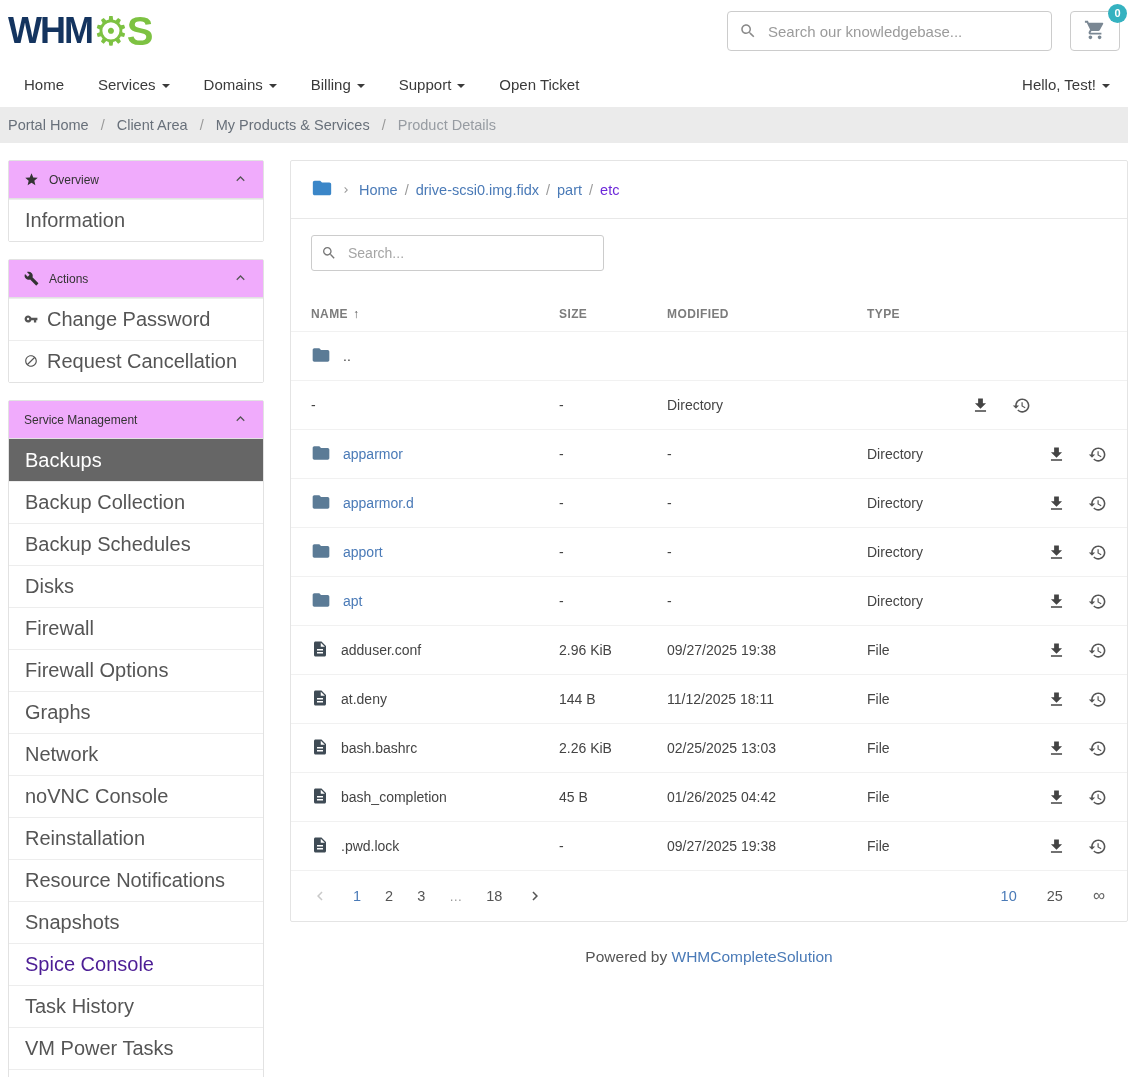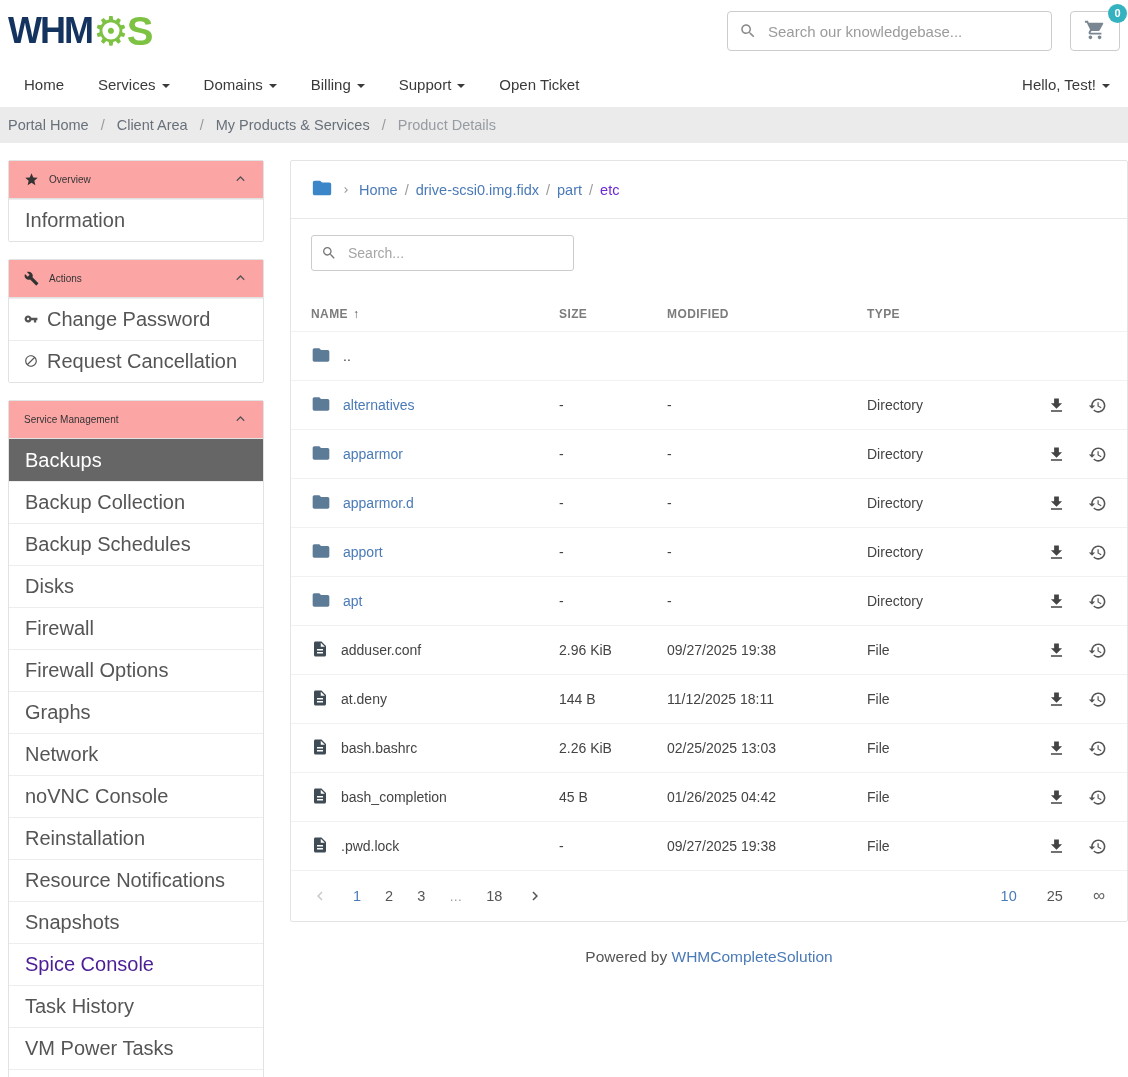--- a/index.html
+++ b/index.html
@@ -64,22 +64,22 @@
   .crumbbar .crumb.current { color: #979ca2; cursor: default; }
 
   
   .content { display: flex; padding: 17px 0 0 8px; align-items: flex-start; }
   .sidebar { width: 256px; flex-shrink: 0; margin-right: 26px; }
   .main-col { flex: 1; min-width: 0; }
 
   
   .panel { border: 1px solid #e2e2e2; border-radius: 2px; margin-bottom: 17px; background: #fff; }
   .panel-header {
-    background: #fca5a5; padding: 11px 15px; display: flex; align-items: center;
-    font-size: 10px; color: #333; border-bottom: 1px solid #e2e2e2; cursor: pointer;
+    background: #f0abfc; padding: 11px 15px; display: flex; align-items: center;
+    font-size: 12px; color: #333; border-bottom: 1px solid #e2e2e2; cursor: pointer;
   }
   .panel-header .ph-icon { display: flex; margin-right: 10px; }
   .panel-header .chev { margin-left: auto; display: flex; }
   .side-item {
     padding: 9px 15px 9px 16px; font-size: 20px; color: #555;
     border-top: 1px solid #ededed; cursor: pointer; background: #fff;
   }
   .panel .side-item:first-of-type { border-top: none; }
   .side-item.with-icon { display: flex; align-items: center; gap: 9px; padding-left: 15px; }
   .side-item.active { background: #666666; color: #fff; border-top-color: #666666; }
@@ -90,21 +90,21 @@
   .path-bar {
     display: flex; align-items: center; padding: 16px 20px;
     border-bottom: 1px solid #e8e8e8; font-size: 14.5px;
   }
   .path-bar .pchev { display: flex; margin: 0 7px; }
   .path-bar .psep { color: #9a9a9a; margin: 0 7px; }
   .path-link { color: #4a7ab7; cursor: pointer; }
   .path-current { color: #6d28d9; }
 
   .fsearch-wrap { padding: 16px 20px 18px; }
-  .fsearch { position: relative; width: 263px; }
+  .fsearch { position: relative; width: 293px; }
   .fsearch input {
     width: 100%; height: 36px; border: 1px solid #ccc; border-radius: 3px;
     padding: 0 10px 0 36px; font-size: 14px; color: #555; outline: none;
     font-family: "Liberation Sans", sans-serif;
   }
   .fsearch input::placeholder { color: #a5a5a5; }
   .fsearch .search-ic { position: absolute; left: 10px; top: 10px; }
 
   .ft-head, .ft-row {
     display: grid;
@@ -332,26 +332,20 @@
               </svg></span>
           <span class="up-name">..</span>
         </div>
         <div class="cell"></div>
         <div class="cell"></div>
         <div class="cell"></div>
         <div class="actions-cell"></div>
       </div>
 
       <div class="ft-row">
-        <div class="name-cell">
-          <span><svg width="20" height="20" viewBox="0 0 24 24">
-                <path fill="#5b7b96" d="M10 4H4c-1.1 0-2 .9-2 2v12c0 1.1.9 2 2 2h16c1.1 0 2-.9 2-2V8c0-1.1-.9-2-2-2h-8l-2-2z"></path>
-              </svg></span>
-          <a class="dir-link">alternatives</a>
-        </div>
         <div class="cell">-</div>
         <div class="cell">-</div>
         <div class="cell">Directory</div>
         <div class="actions-cell">
           <span class="icon-btn">
               <svg width="19" height="19" viewBox="0 0 24 24">
                 <path fill="#444" d="M19 9h-4V3H9v6H5l7 7 7-7zM5 18v2h14v-2H5z"></path>
               </svg>
             </span>
           <span class="icon-btn">

